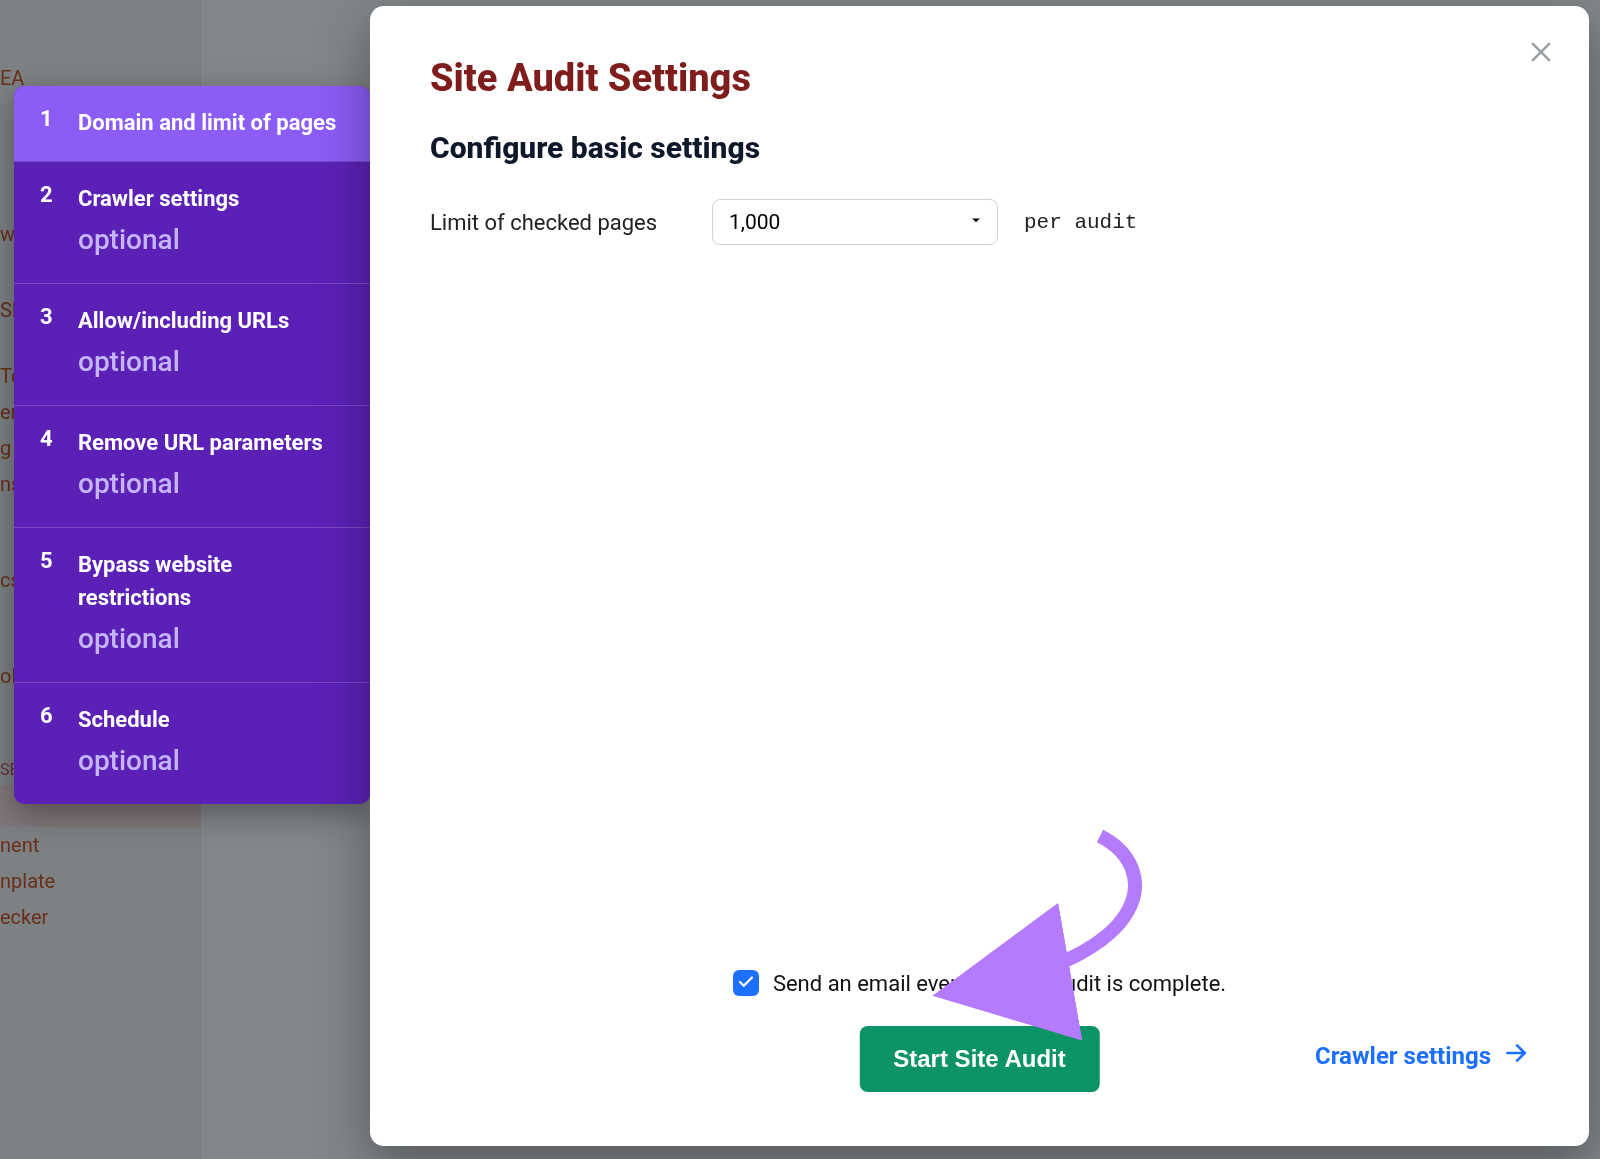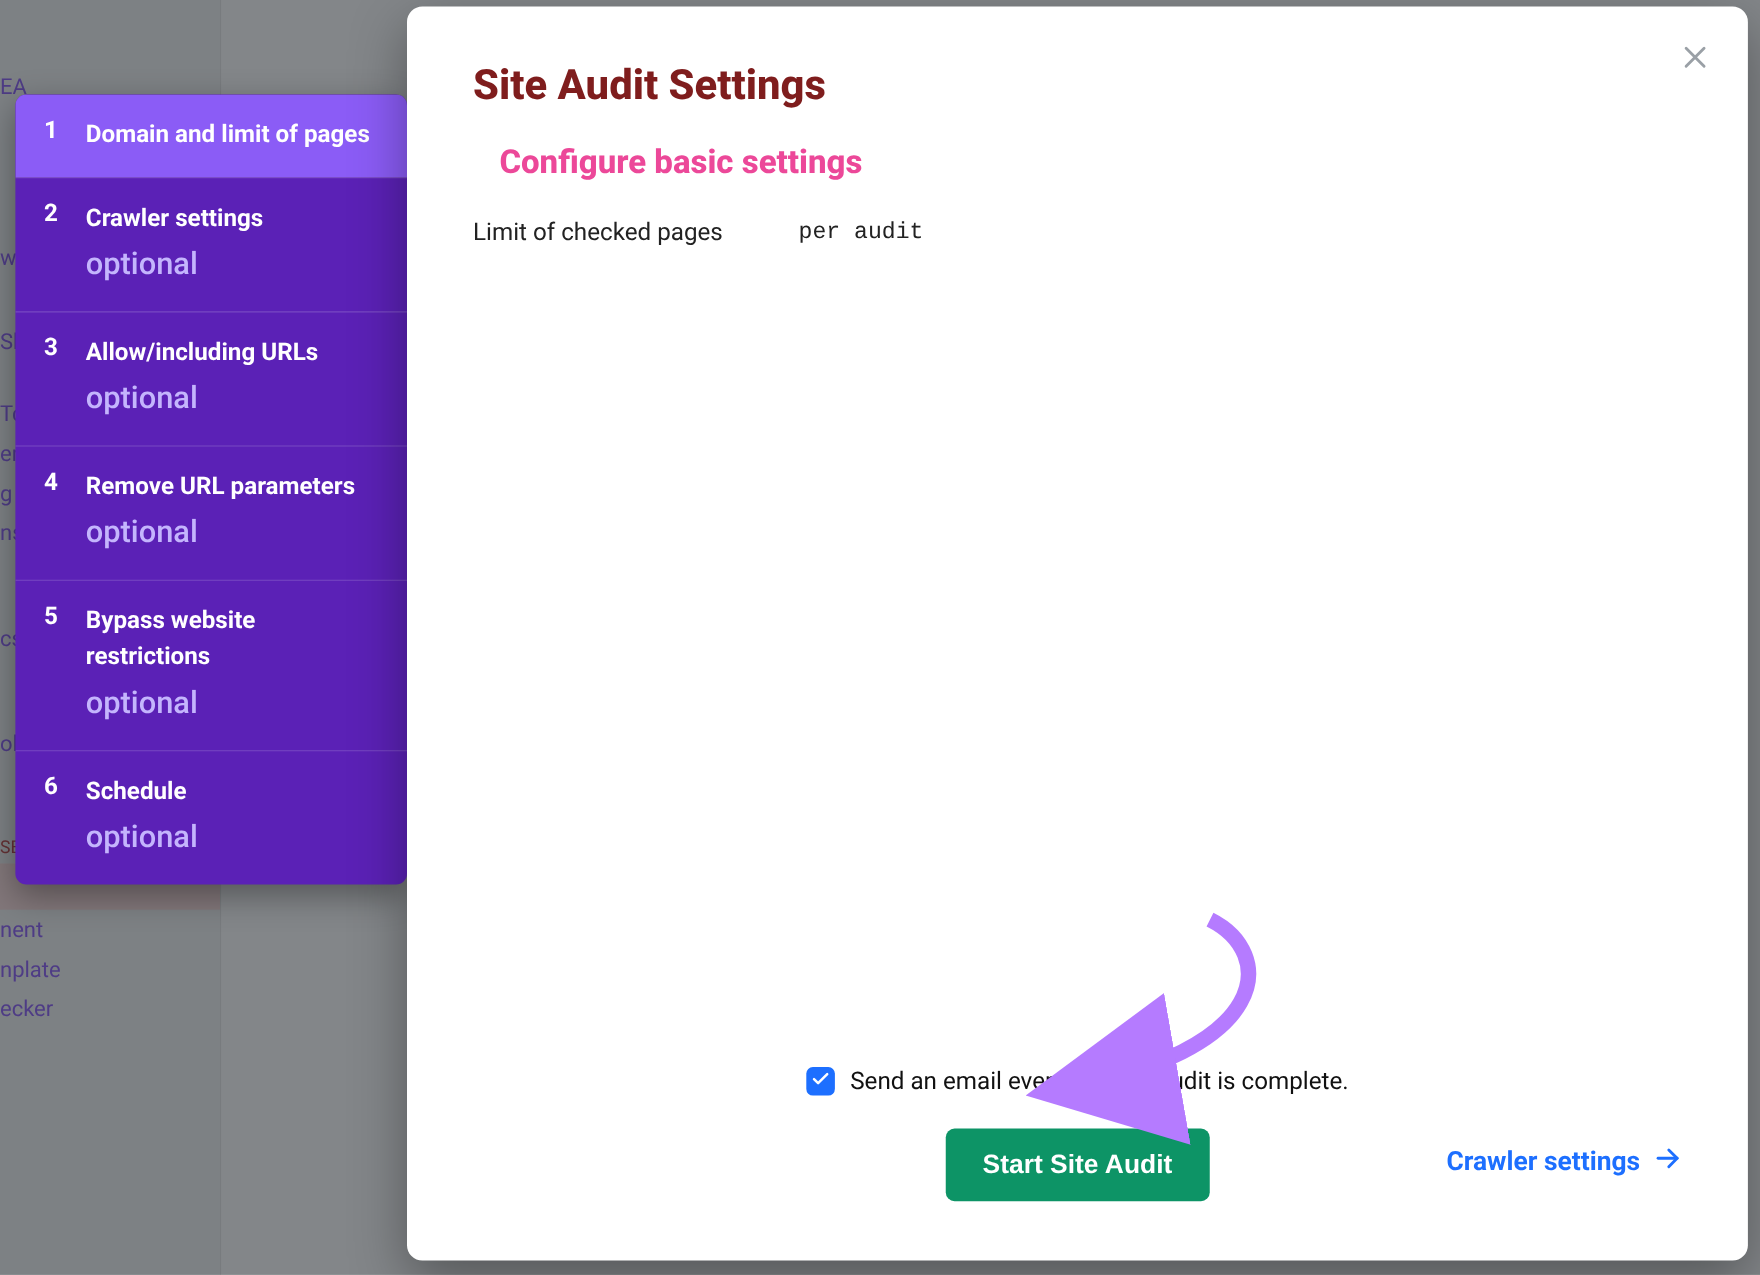--- a/index.html
+++ b/index.html
@@ -2,21 +2,21 @@
 <html><head>
 <meta charset="utf-8">
 <style>
   * { box-sizing: border-box; margin: 0; padding: 0; }
   html, body { width: 1600px; height: 1159px; font-family: -apple-system, BlinkMacSystemFont, "Segoe UI", Roboto, Helvetica, Arial, sans-serif; }
   body { position: relative; overflow: hidden; background: #f6f7f8; }
 
   
   .bg-page { position:absolute; inset:0; filter: blur(0.5px); }
   .bg-side { position:absolute; left:0; top:0; width:200px; height:1159px; background:#f2f3f4; }
-  .bg-side .bg-line { color:#8b5cf6; font-size:20px; padding:6px 4px 6px 0; white-space:nowrap; overflow:hidden; }
+  .bg-side .bg-line { color:#c2410c; font-size:20px; padding:6px 4px 6px 0; white-space:nowrap; overflow:hidden; }
   .bg-side .bg-hl { background:#fddede; }
   .bg-content { position:absolute; left:200px; top:0; right:0; height:1159px; background:#fff; border-left:1px solid #e6e6e6;}
   .bg-search { position:absolute; left:280px; top:35px; width:600px; height:52px; border:2px solid #d6d8db; border-radius:8px; display:flex; align-items:center; padding:0 16px; gap:10px; color:#777; font-size:24px; background:#fff;}
   .bg-card { position:absolute; left:260px; width:960px; border:1px solid #e3e5e8; border-radius:8px; padding:18px 22px; background:#fff; font-size:22px; }
   .bg-link { color:#1a73e8; font-weight:700; }
   .bg-mut  { color:#6b6f76; }
 
   
   .overlay { position:absolute; inset:0; background:rgba(30,35,40,0.55); }
 
@@ -27,21 +27,21 @@
   .step.active { background:#8b5cf6; }
   .step .num { width:20px; color:#fff; font-weight:700; font-size:22px; flex:0 0 auto; }
   .step .txt { color:#fff; font-weight:700; font-size:22px; line-height:1.5; }
   .step .opt { display:block; color:#c4b5fd; font-weight:500; font-size:28px; margin-top:4px; }
 
   
   .modal { position:absolute; left:370px; top:6px; width:1219px; height:1140px; background:#fff; border-radius:14px; box-shadow:0 18px 50px rgba(0,0,0,.35); padding:50px 60px 40px 60px; }
   .modal-close { position:absolute; right:28px; top:28px; width:40px; height:40px; display:flex; align-items:center; justify-content:center; cursor:pointer; color:#9aa0a6; }
   .modal-close svg { width:28px; height:28px; }
   h1.title { font-size:38px; font-weight:800; color:#7f1d1d; margin-bottom:30px; }
-  h2.subtitle { font-size:30px; font-weight:800; color:#ec4899; margin-bottom:34px;margin-left:24px; }
+  h2.subtitle { font-size:30px; font-weight:800; color:#0f172a; margin-bottom:34px; }
 
   .row { display:flex; align-items:center; margin-bottom:28px; }
   .row .label { width:282px; font-size:22px; color:#222; }
   .row .value { display:flex; align-items:center; gap:12px; font-size:22px; }
   .domain { font-weight:800; }
   .mut { color:#6b6f76; }
   .edit-icon svg { width:22px; height:22px; color:#9aa0a6; }
 
   .select { position:relative; width:286px; height:46px; border:1.5px solid #cfd3d8; border-radius:8px; background:#fff; display:flex; align-items:center; padding:0 44px 0 16px; font-size:21px; cursor:pointer; }
   .select .chev { position:absolute; right:12px; top:50%; transform:translateY(-50%); }
@@ -151,20 +151,28 @@
     </span>
   </div>
 
   <h1 class="title">Site Audit Settings</h1>
   <h2 class="subtitle">Configure basic settings</h2>
 
 
   <div class="row">
     <div class="label">Limit of checked pages</div>
     <div class="value">
+      <div class="select">
+        <span>1,000</span>
+        <span class="chev">
+          <svg viewBox="0 0 24 24" fill="currentColor">
+              <path d="M7 10l5 5 5-5z"></path>
+            </svg>
+        </span>
+      </div>
       <span class="after-select">per audit</span>
     </div>
   </div>
 
 
   <div class="footer">
     <div class="emailrow">
       <span class="chk">
         <span>
           <svg viewBox="0 0 24 24" fill="none" stroke="currentColor" stroke-width="3" stroke-linecap="round" stroke-linejoin="round">

